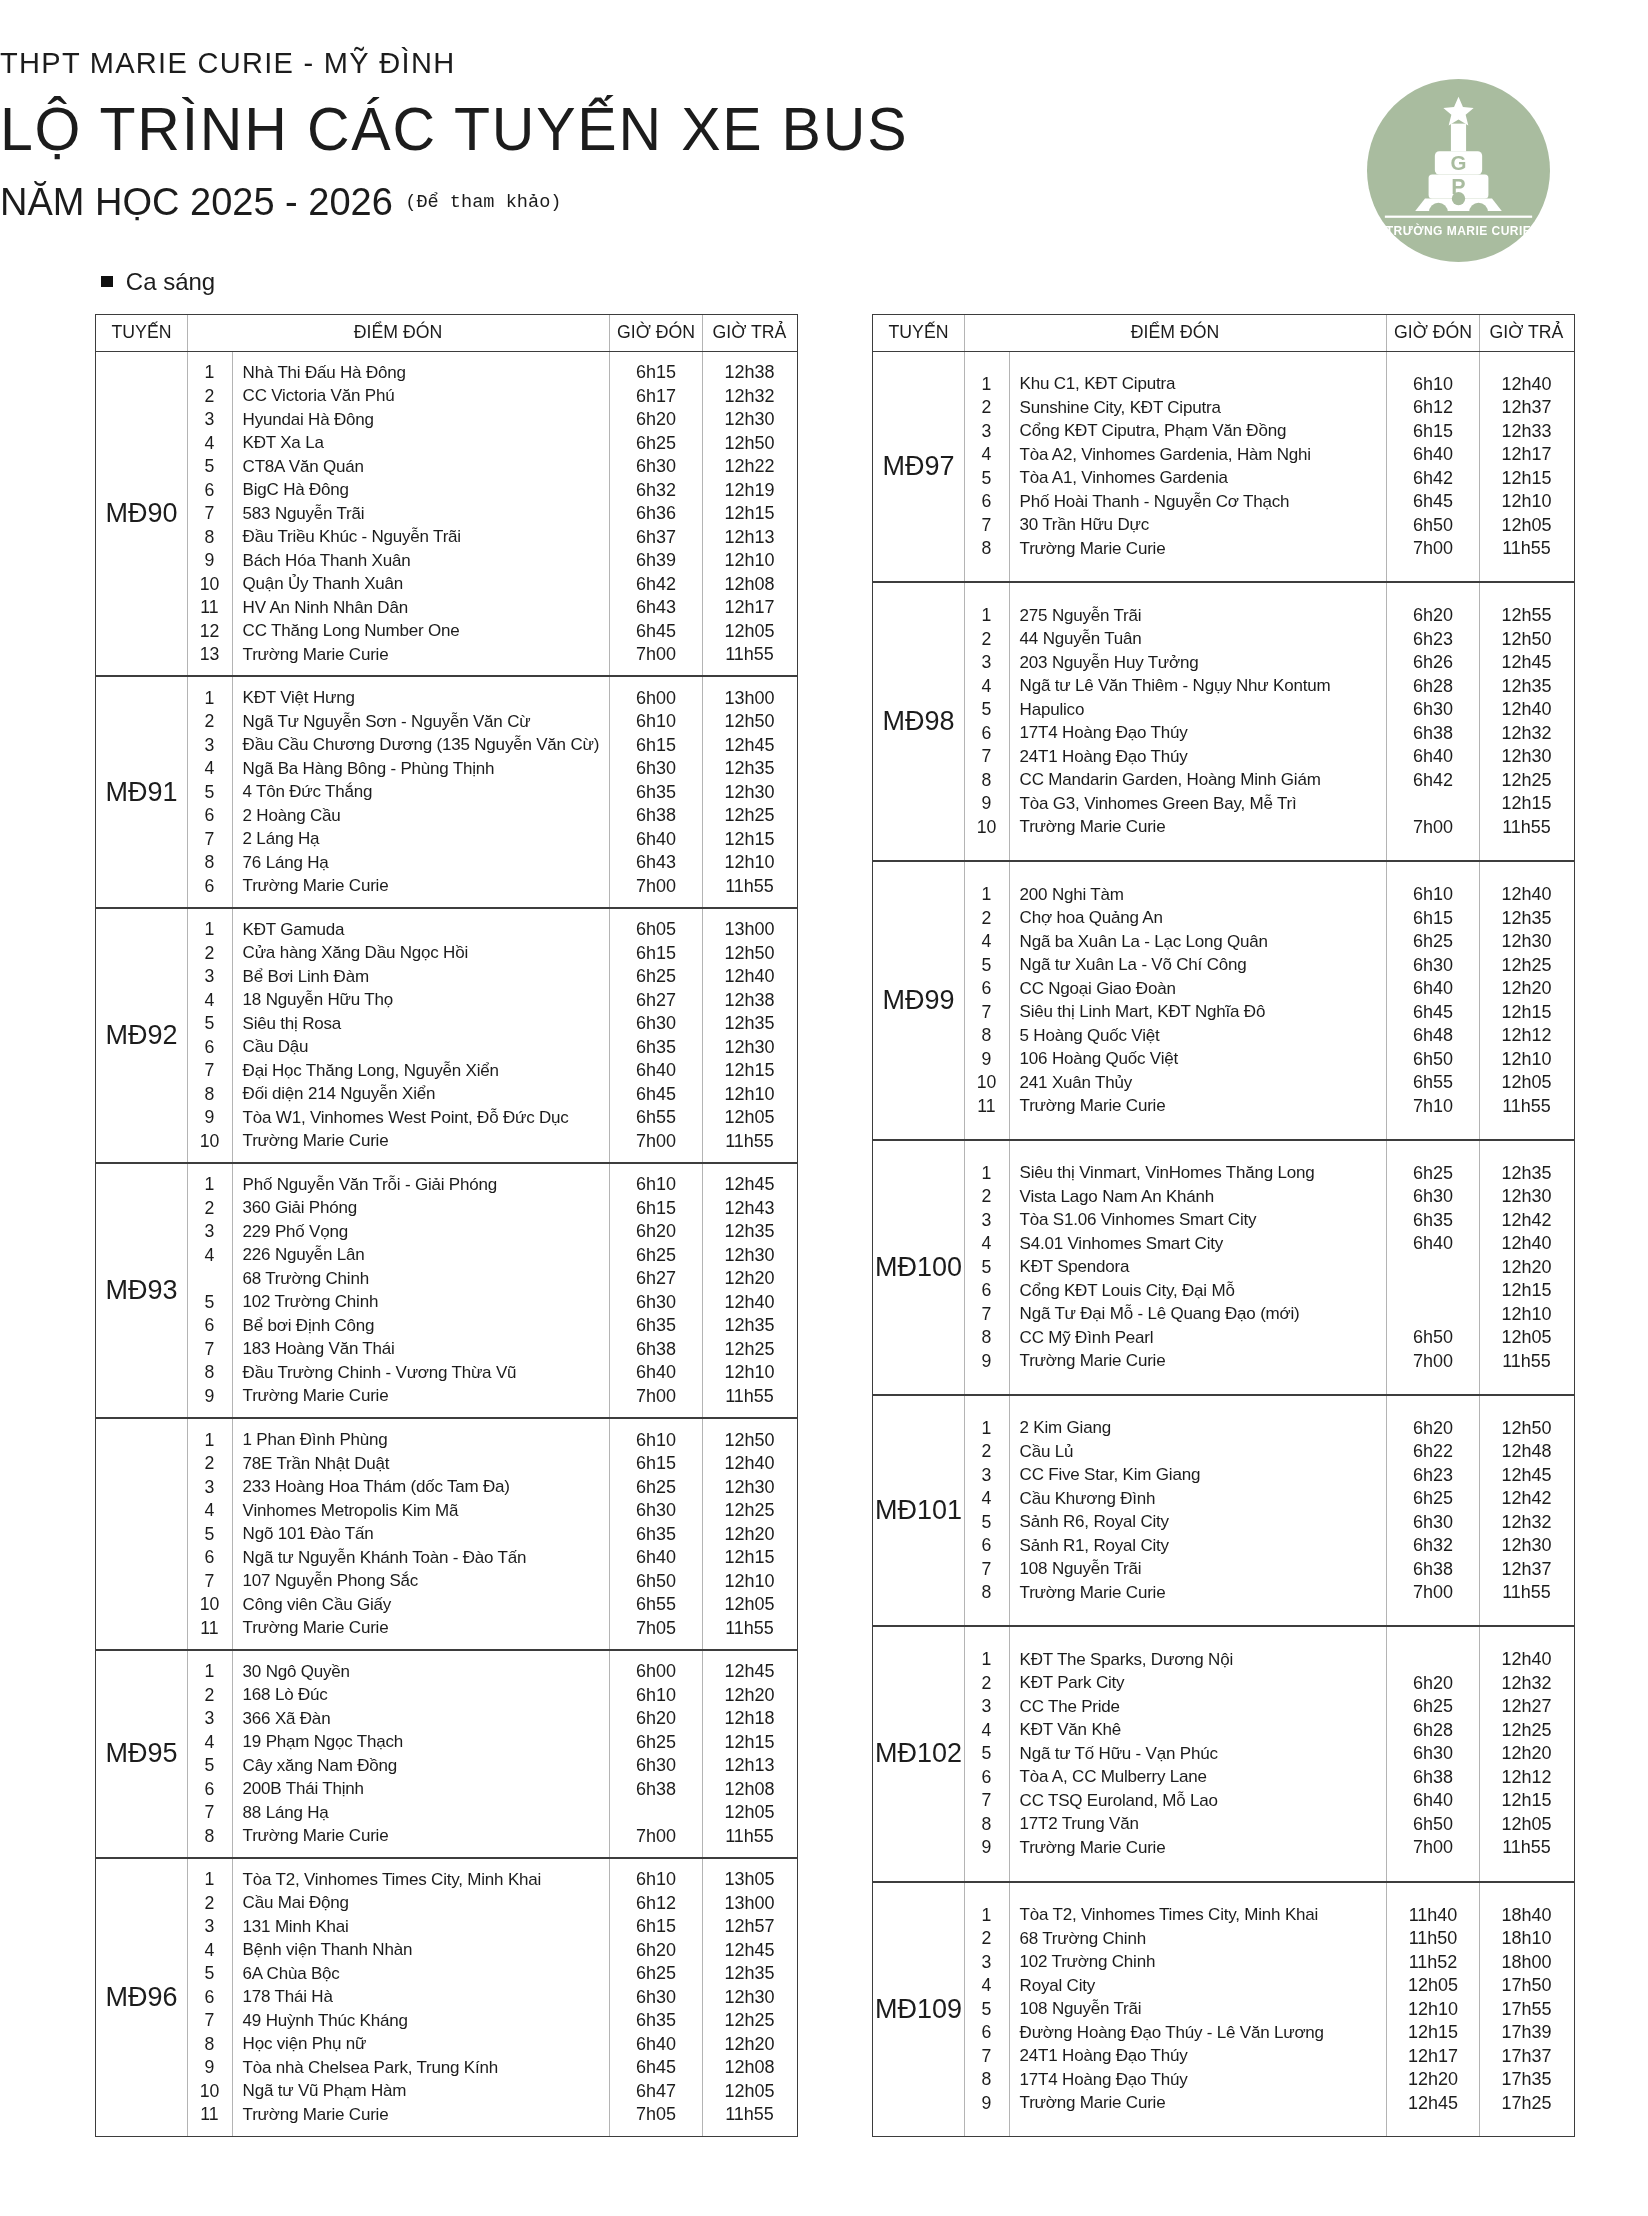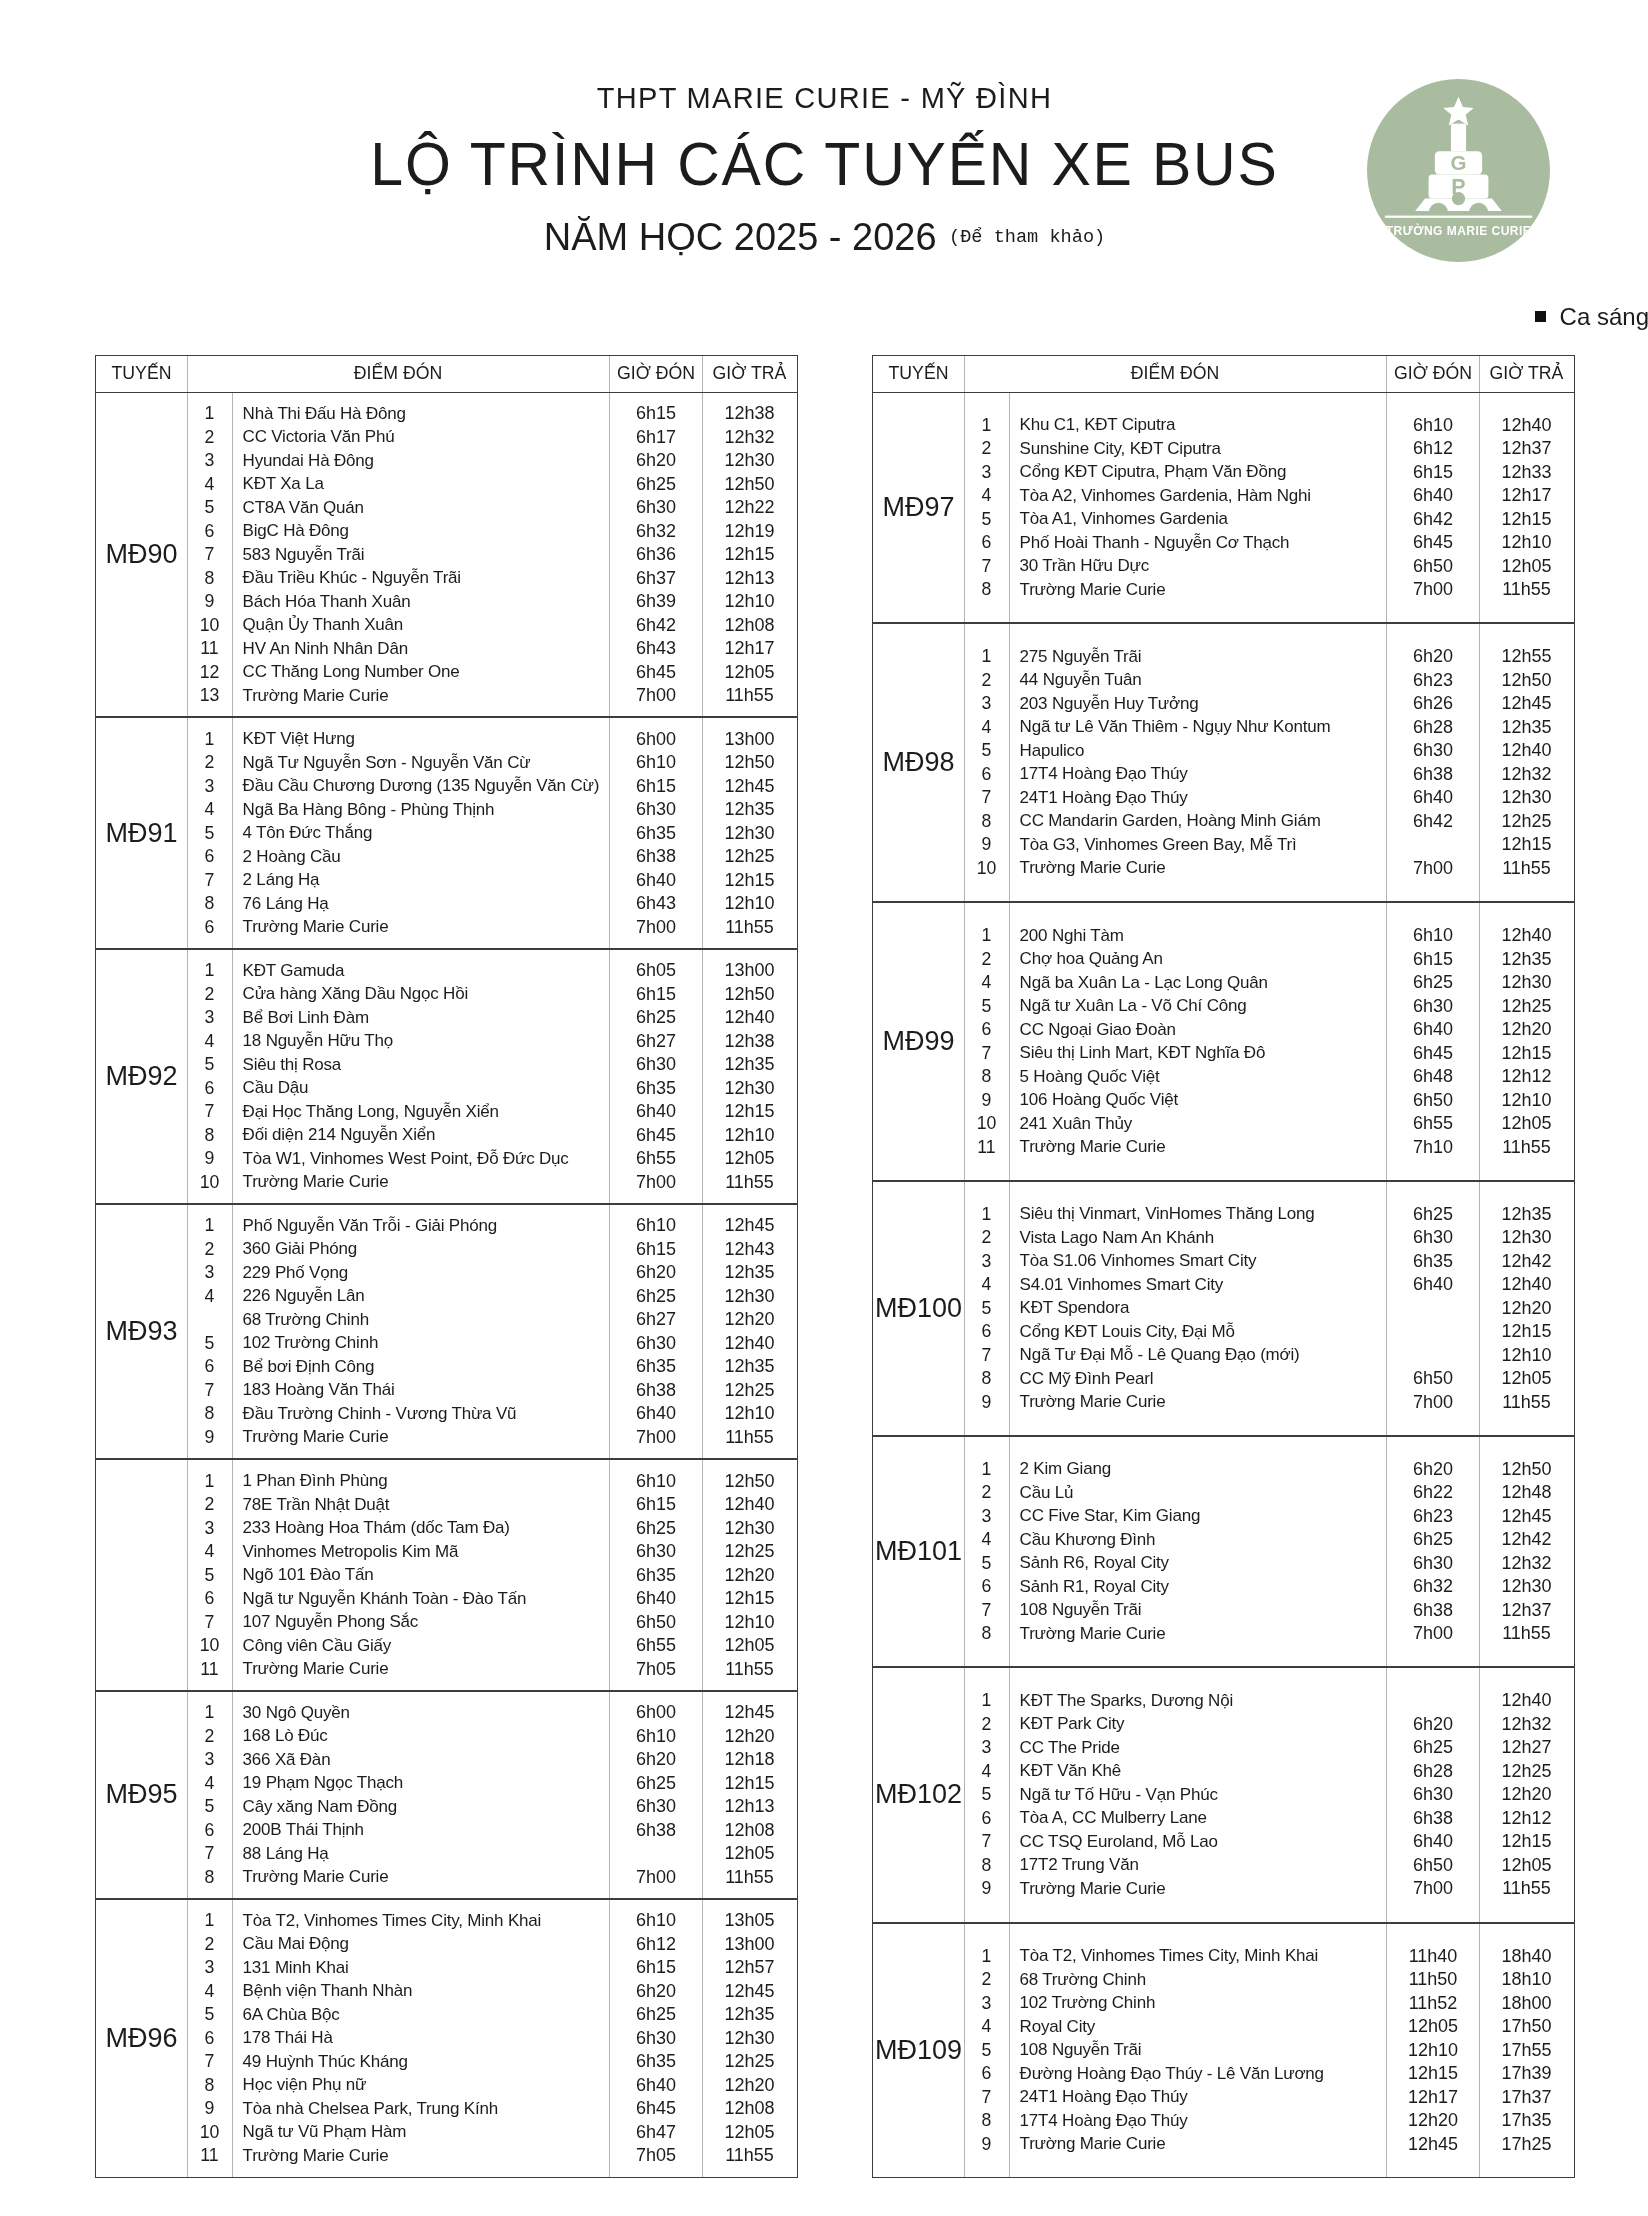--- a/index.html
+++ b/index.html
@@ -2,28 +2,28 @@
 <html style="font-size:7px"><head>
 <meta charset="utf-8">
 <style>
   html,body{margin:0;padding:0;}
   body{
     width:1649px;height:2332px;position:relative;background:#ffffff;
     font-family:"Liberation Sans","DejaVu Sans",sans-serif;color:#1c1c1c;
     overflow:hidden;
   }
   
-  .header{padding-top:82px;text-align:center;}
+  .header{padding-top:47px;text-align:left;}
   .school{font-size:29px;letter-spacing:1.3px;font-weight:400;}
   .title{font-size:59px;letter-spacing:1.8px;margin-top:15px;font-weight:400;transform:scaleY(1.05);}
   .yearrow{margin-top:17.7px;font-size:38px;font-weight:400;}
   .note{font-size:18.6px;margin-left:12.4px;vertical-align:8px;font-family:Liberation Mono, monospace;}
   .logo{position:absolute;top:79px;left:1367px;width:183px;height:183px;}
   
-  .session{margin:44px 0 24px 101px;display:flex;align-items:center;gap:13.3px;font-size:24px;justify-content:flex-end;}
+  .session{margin:44px 0 18px 101px;display:flex;align-items:center;gap:13.3px;font-size:24px;}
   .bullet{width:11.5px;height:11.5px;background:#101010;flex:0 0 auto;}
   
   .tables{display:flex;margin-left:95px;gap:74px;}
   .tcol{width:701px;height:1821px;border:0.9px solid #3d3d3d;display:flex;flex-direction:column;box-sizing:content-box;}
   .thead{
     display:grid;grid-template-columns:91px 422px 94px 93px;
     height:36px;align-items:center;text-align:center;
     font-size:17.7px;border-bottom:0.9px solid #3d3d3d;
     background-image:linear-gradient(#3d3d3d,#3d3d3d),linear-gradient(#3d3d3d,#3d3d3d),linear-gradient(#3d3d3d,#3d3d3d);
     background-repeat:no-repeat;

